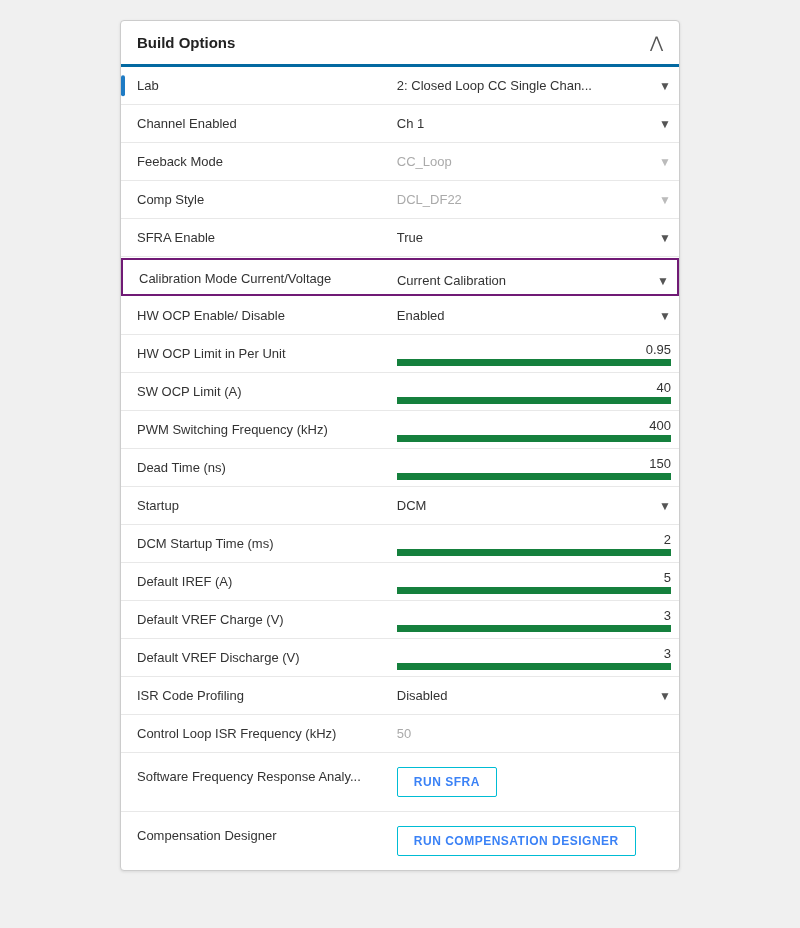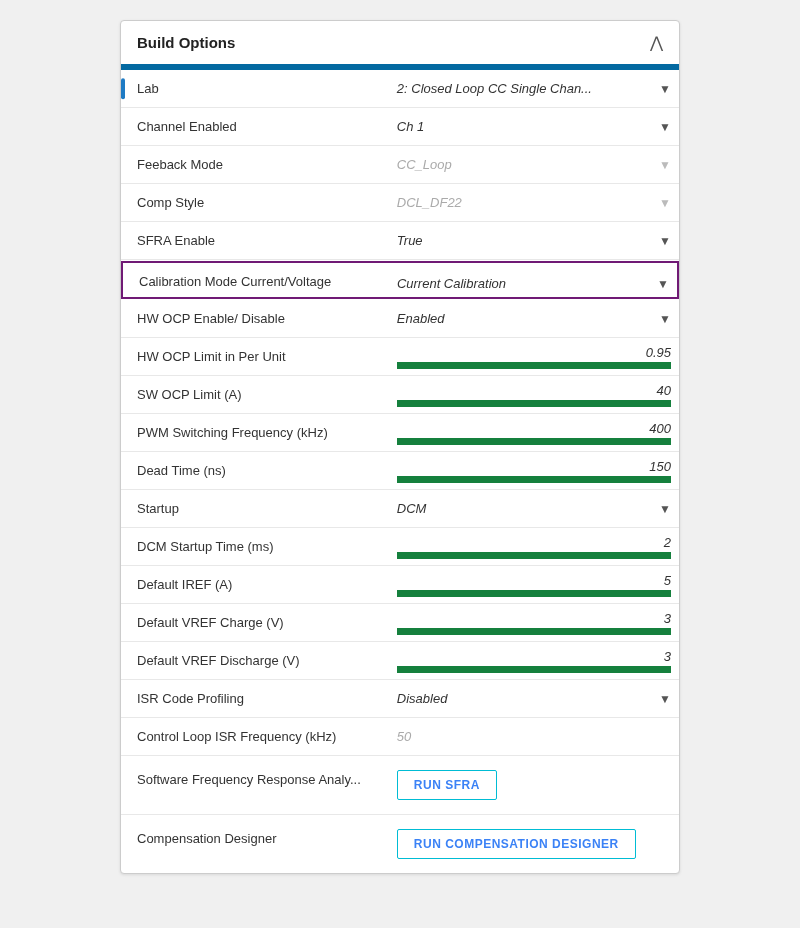--- a/index.html
+++ b/index.html
@@ -25,21 +25,21 @@
       width: 560px;
       padding: 0;
       box-shadow: 0 1px 3px rgba(0,0,0,0.1);
     }
 
     .panel-header {
       display: flex;
       justify-content: space-between;
       align-items: center;
       padding: 12px 16px;
-      border-bottom: 6px solid #0369a1;
+      border-bottom: 3px solid #0369a1;
       text-align: right;
     }
 
     .panel-title {
       font-size: 15px;
       font-weight: bold;
       color: #222222;
     }
 
     .collapse-icon {
@@ -97,21 +97,20 @@
       justify-content: space-between;
     }
 
     .row-value.disabled-text {
       color: #aaaaaa;
       gap: 20px;
     }
 
     .value-text {
       flex: 1;
-      font-style: italic;
     }
 
     .dropdown-arrow {
       font-size: 12px;
       color: #555555;
       margin-left: 6px;
     }
 
     .dropdown-arrow.disabled {
       color: #bbbbbb;

